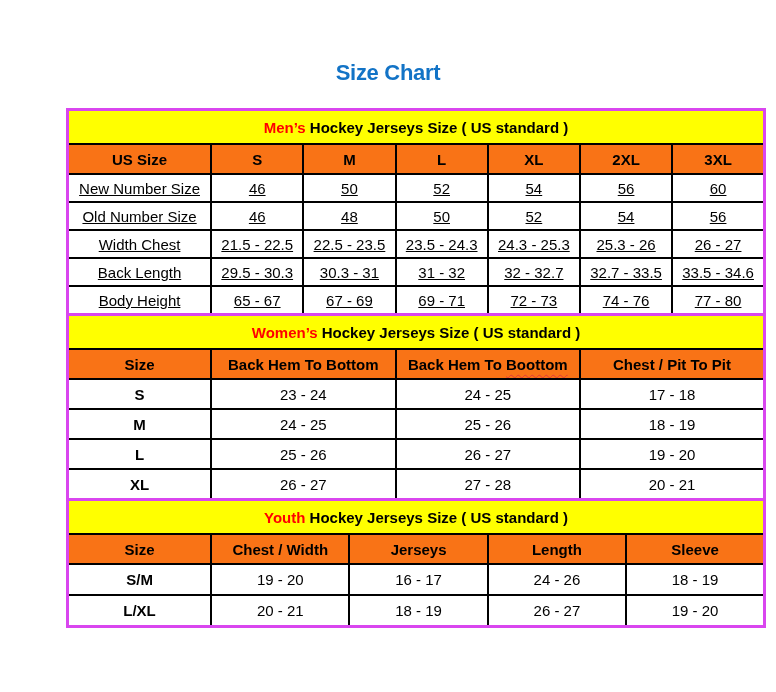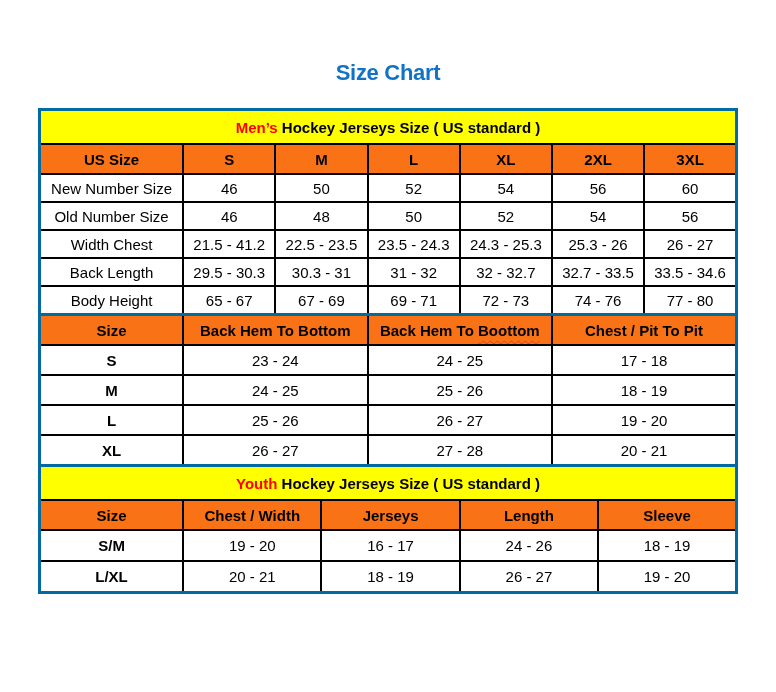--- a/index.html
+++ b/index.html
@@ -24,22 +24,23 @@
     color: #1273C6;
   }
   .tables-root {
     width: 700px;
     margin: 0 auto;
   }
   table.size-table {
     border-collapse: collapse;
     width: 100%;
     table-layout: fixed;
-    border: 3px solid #0369a1;
+    border: 3px solid #d946ef;
     margin-top: -3px;
+    margin-left: 28px;
   }
   table.size-table:first-child { margin-top: 0; }
   table.size-table td, table.size-table th {
     border: 2px solid #000000;
     text-align: center;
     vertical-align: middle;
     padding: 0 2px;
     font-size: 15px;
     color: #000000;
     overflow: hidden;
@@ -51,21 +52,21 @@
     font-size: 17px;
     height: 32px;
   }
   .band-accent { color: #FF0000; }
   .header-row th {
     font-weight: 700;
     height: 28px;
     background: #f97316;
   }
   .data-row td { background: #ffffff; font-weight: 400; }
-  [data-name="table-men"]   .data-row td { height: 26px; }
+  [data-name="table-men"]   .data-row td { height: 26px; text-decoration: underline; }
   [data-name="table-women"] .data-row td { height: 28px; }
   [data-name="table-youth"] .data-row td { height: 29px; }
   [data-name="table-men"]   .data-row td:first-child { font-weight: 400; }
   [data-name="table-women"] .data-row td:first-child,
   [data-name="table-youth"] .data-row td:first-child { font-weight: 700; }
   .misspelled {
     text-decoration-line: underline;
     text-decoration-style: wavy;
     text-decoration-color: #E03A3A;
     text-decoration-thickness: 1px;
@@ -114,21 +115,21 @@
             <td data-name="row-label">Old Number Size</td>
             <td data-name="cell">46</td>
             <td data-name="cell">48</td>
             <td data-name="cell">50</td>
             <td data-name="cell">52</td>
             <td data-name="cell">54</td>
             <td data-name="cell">56</td>
           </tr>
           <tr class="data-row" data-name="table-row">
             <td data-name="row-label">Width Chest</td>
-            <td data-name="cell">21.5 - 41.2</td>
+            <td data-name="cell">21.5 - 22.5</td>
             <td data-name="cell">22.5 - 23.5</td>
             <td data-name="cell">23.5 - 24.3</td>
             <td data-name="cell">24.3 - 25.3</td>
             <td data-name="cell">25.3 - 26</td>
             <td data-name="cell">26 - 27</td>
           </tr>
           <tr class="data-row" data-name="table-row">
             <td data-name="row-label">Back Length</td>
             <td data-name="cell">29.5 - 30.3</td>
             <td data-name="cell">30.3 - 31</td>
@@ -149,20 +150,23 @@
         </tbody>
       </table>
       <table class="size-table" data-name="table-women">
         <colgroup>
           <col style="width: 20.6%;">
           <col style="width: 26.47%;">
           <col style="width: 26.47%;">
           <col style="width: 26.47%;">
         </colgroup>
         <tbody>
+          <tr class="band-row">
+            <td colspan="4" class="band-cell" data-name="section-title-women"><span class="band-accent" data-name="section-accent">Women’s</span> Hockey Jerseys Size ( US standard )</td>
+          </tr>
           <tr class="header-row" data-name="column-header-row">
             <th data-name="column-header">Size</th>
             <th data-name="column-header">Back Hem To Bottom</th>
             <th data-name="column-header">Back Hem To <span class="misspelled" data-name="misspelled-word">Boottom</span></th>
             <th data-name="column-header">Chest / Pit To Pit</th>
           </tr>
           <tr class="data-row" data-name="table-row">
             <td data-name="row-label">S</td>
             <td data-name="cell">23 - 24</td>
             <td data-name="cell">24 - 25</td>

